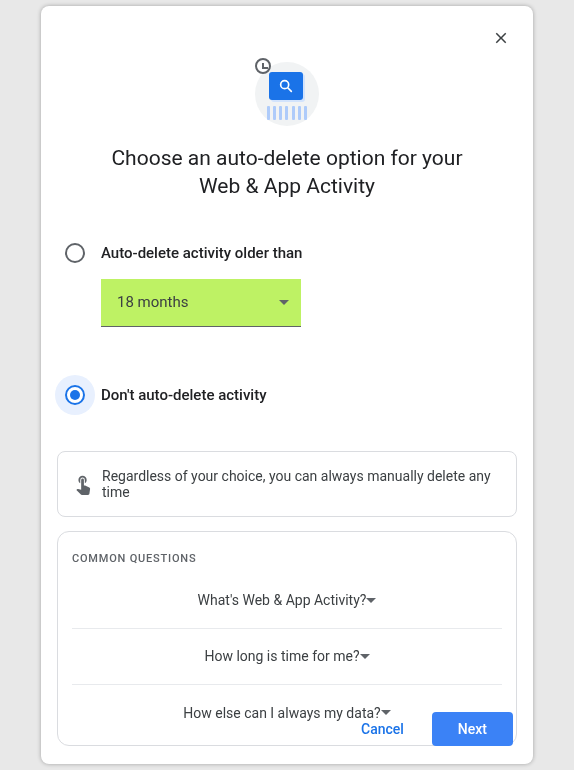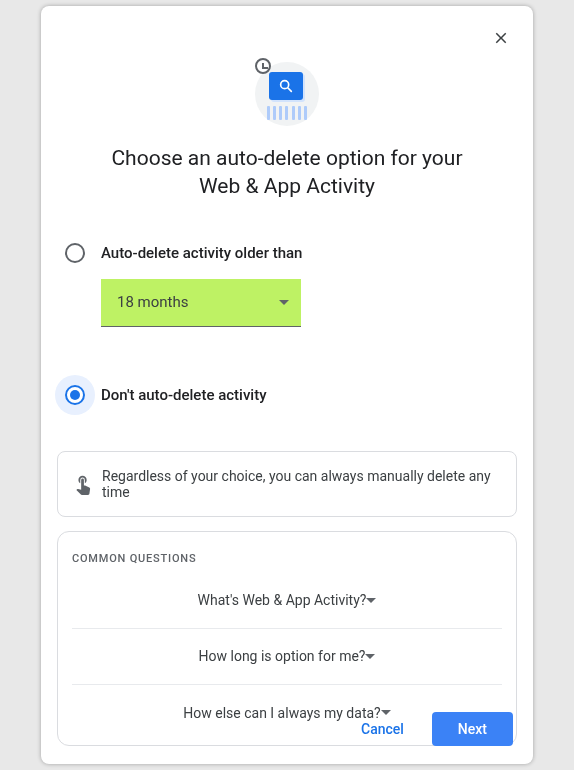--- a/index.html
+++ b/index.html
@@ -250,21 +250,21 @@
     <span>Regardless of your choice, you can always manually delete any time</span>
   </div>
 
   <div class="faq-card">
     <div class="faq-title">COMMON QUESTIONS</div>
     <div class="faq-row">
       <span>What's Web &amp; App Activity?</span>
       <span class="caret"></span>
     </div>
     <div class="faq-row">
-      <span>How long is option for me?</span>
+      <span>How long is time for me?</span>
       <span class="caret"></span>
     </div>
     <div class="faq-row">
       <span>How else can I always my data?</span>
       <span class="caret"></span>
     </div>
   </div>
 
   <div class="footer">
     <div class="btn-text">Cancel</div>

